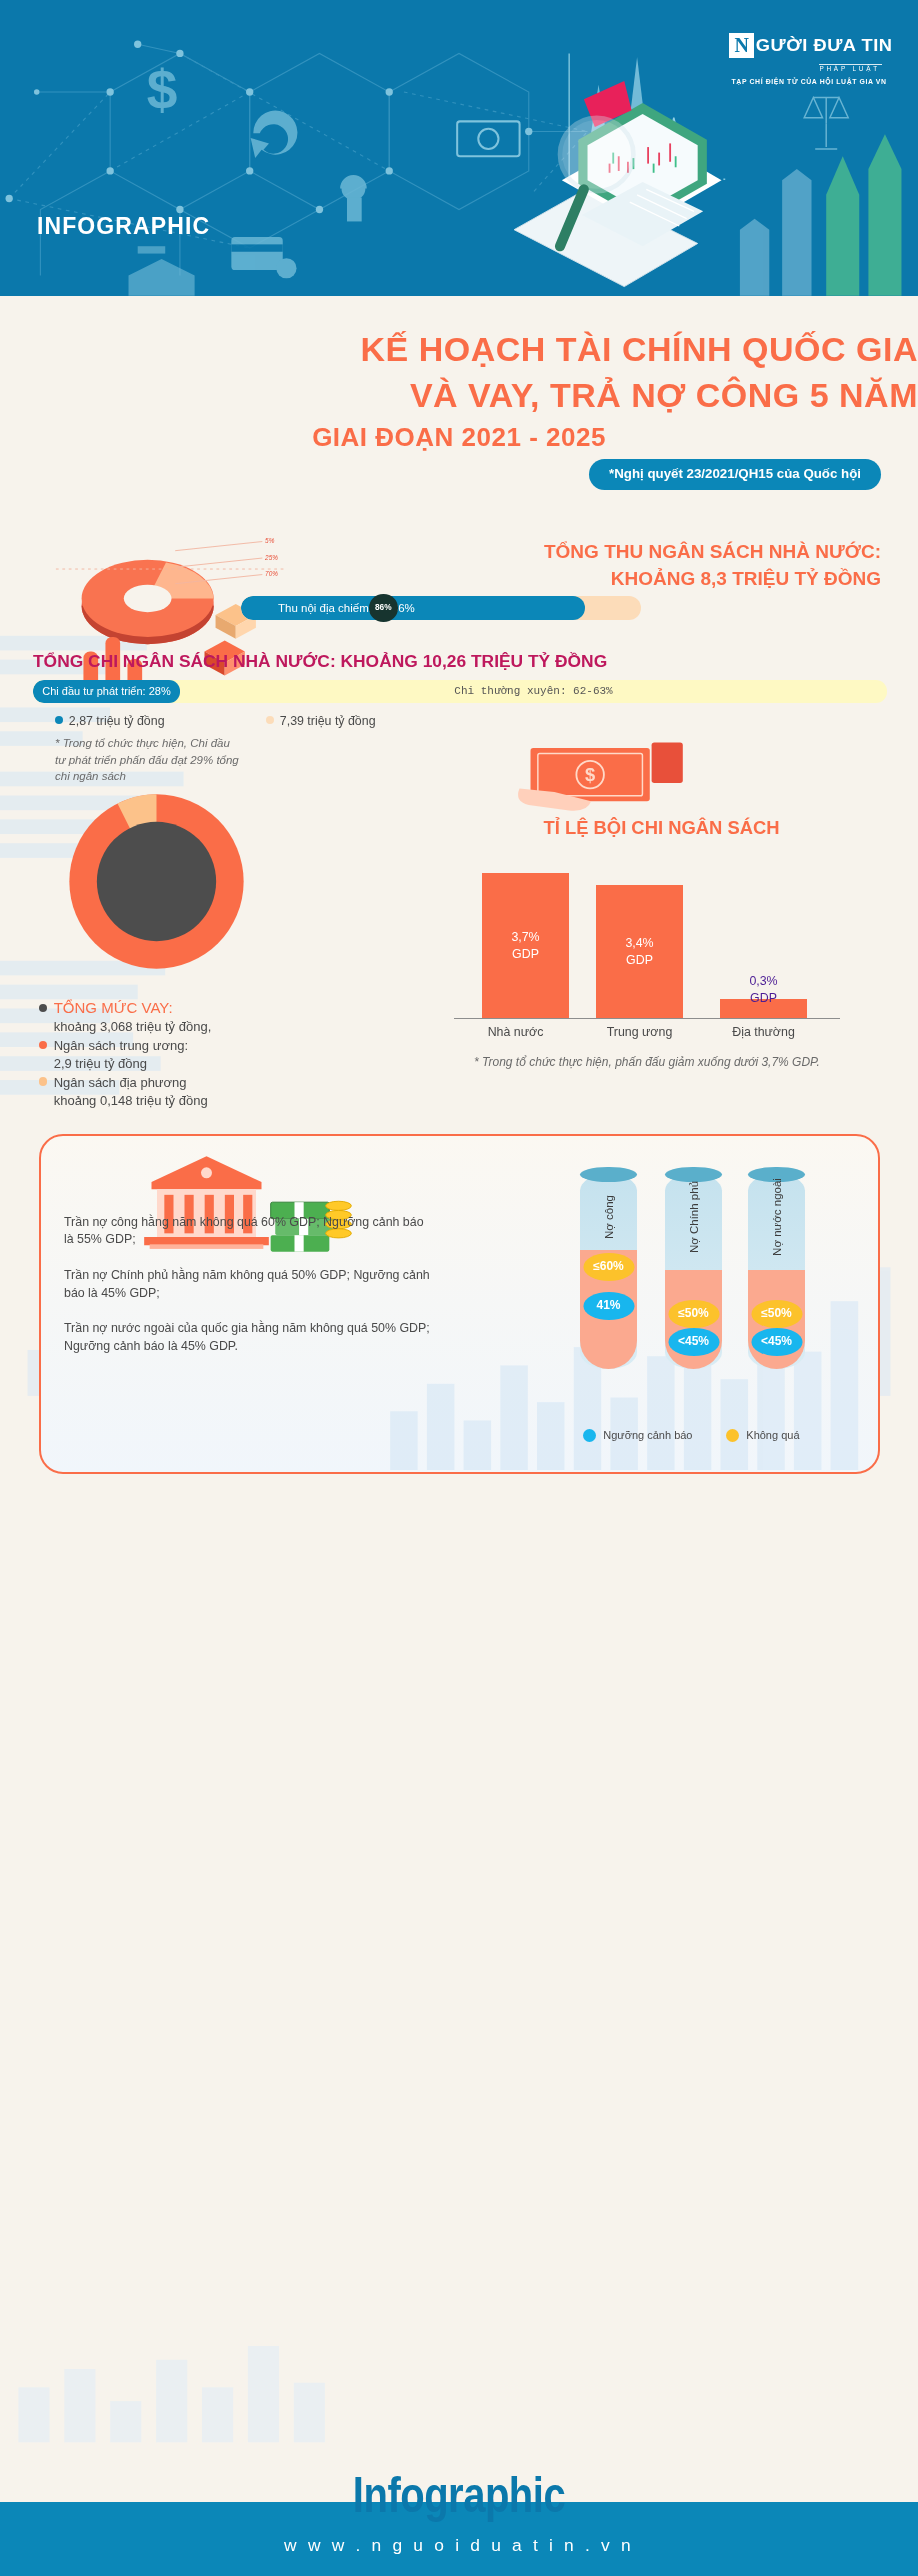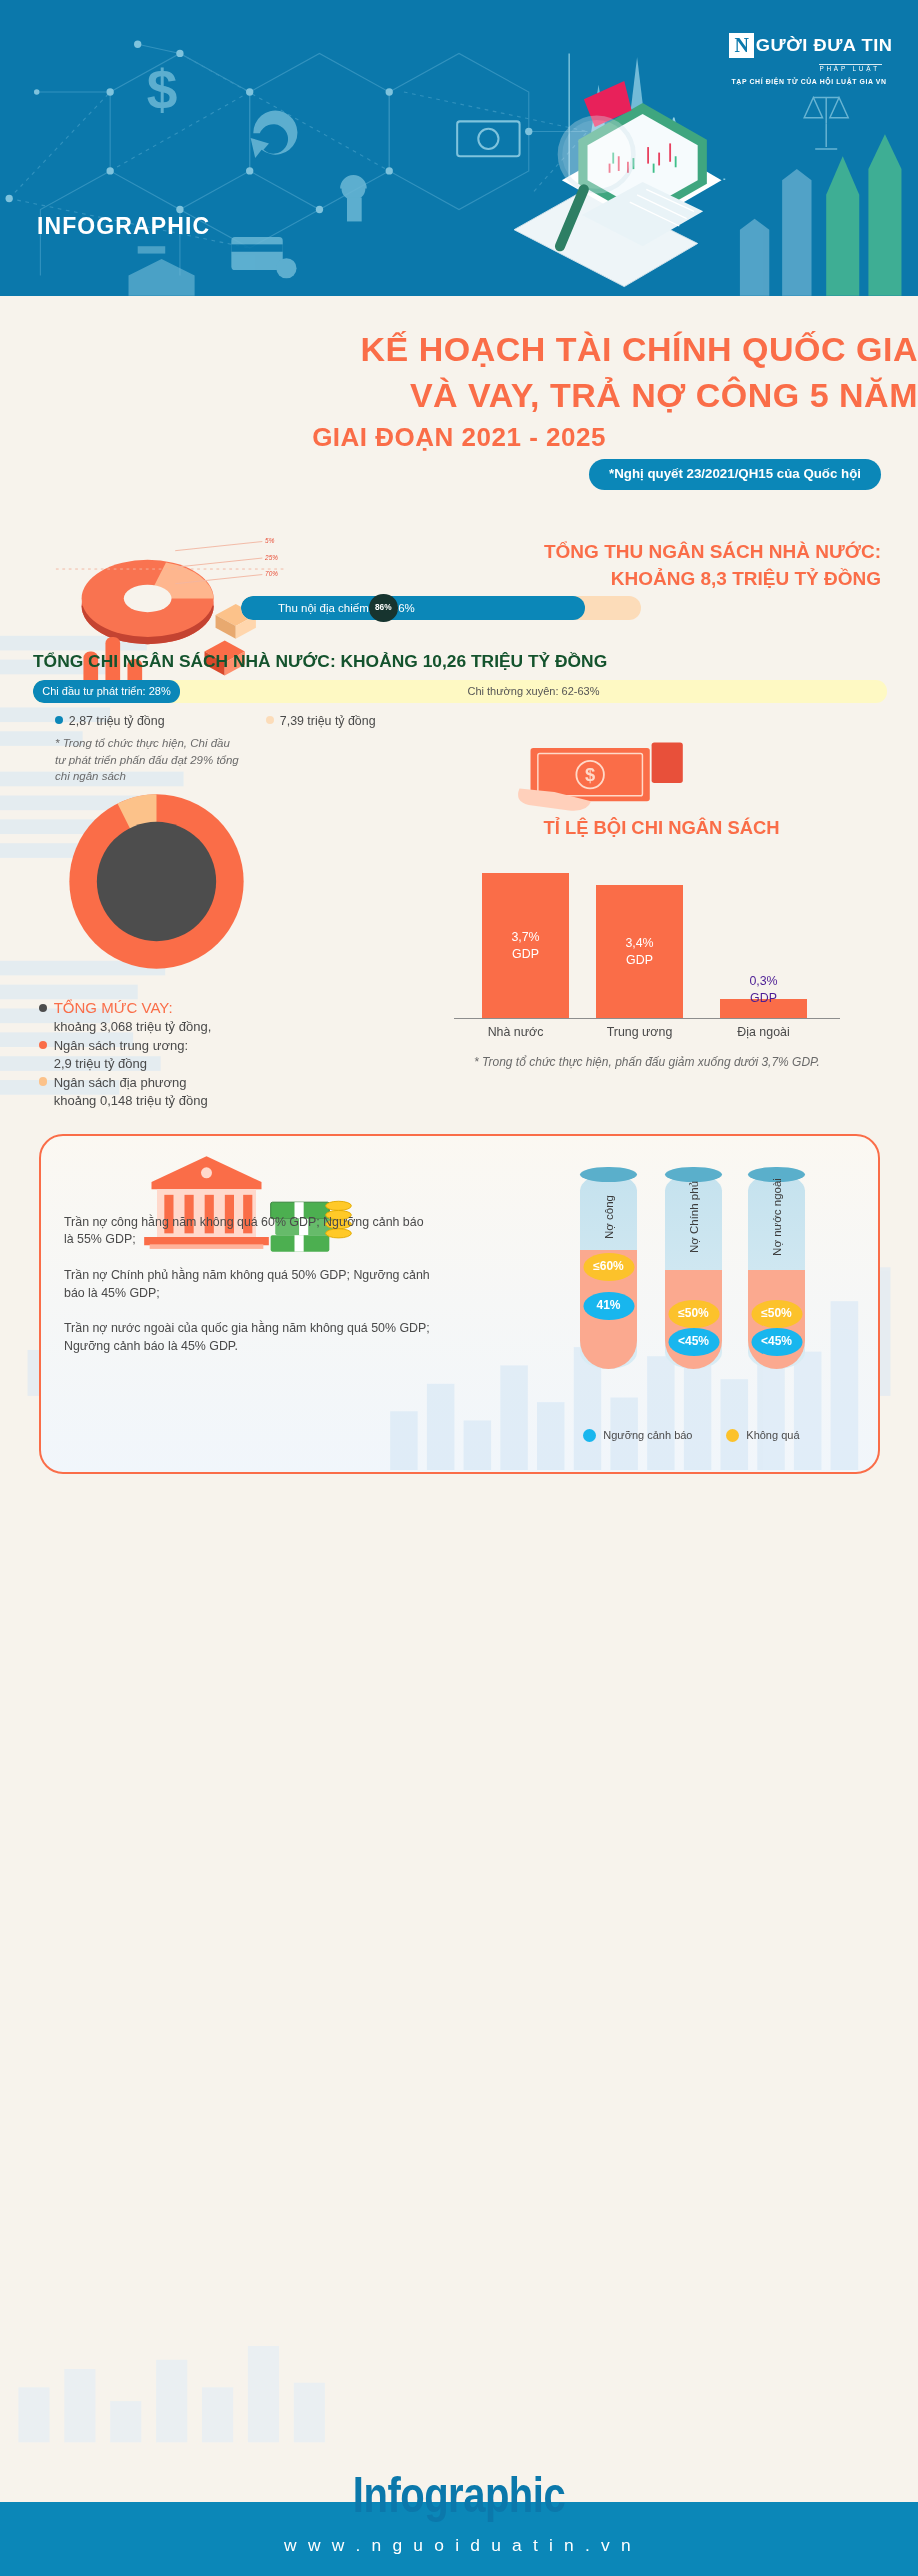--- a/index.html
+++ b/index.html
@@ -77,34 +77,34 @@
   }
   .rev-knob {
     position: absolute; left: 369px; top: 594px;
     width: 28.5px; height: 27.6px; border-radius: 50%; background: #17342f;
     color: #fff; font-size: 8.3px; font-weight: bold; text-align: center; line-height: 27.6px;
   }
 
   
   .exp-title {
     position: absolute; left: 33px; top: 651px;
-    color: #14532d; font-size: 17.4px; font-weight: bold;
+    color: #be185d; font-size: 17.4px; font-weight: bold;
   }
   .exp-bar {
     position: absolute; left: 33px; top: 680px; width: 854px; height: 23px;
     background: #fef9c3; border-radius: 11px; overflow: hidden;
   }
   .exp-seg-a {
     position: absolute; left:0; top:0; height: 100%; width: 147px;
     background: #0b87b8; border-radius: 11px;
     color: #fff; font-size: 11px; line-height: 23px; text-align: center;
   }
   .exp-seg-b {
     position: absolute; left: 147px; top: 0; height: 100%; width: 707px;
-    color: #555; font-size: 11px; line-height: 23px; text-align: center;
+    color: #555; font-size: 11px; line-height: 23px; text-align: center; font-family: Liberation Mono, monospace;
   }
   .exp-legend { position: absolute; top: 714px; font-size: 12.4px; color: #4a4a4a; }
   .exp-legend .dot {
     display:inline-block; width: 8.3px; height: 8.3px; border-radius: 50%;
     margin-right: 5.5px; vertical-align: 0.9px;
   }
   .exp-note {
     position: absolute; left: 55px; top: 735px; width: 184px;
     font-size: 11.5px; font-style: italic; color: #6a6a6a; line-height: 16.5px;
   }
@@ -473,21 +473,21 @@
     <span>3,4%<br>GDP</span>
   </div>
   <div class="def-bar" style="left:266px;height:18.4px">
     <span style="color:#4c1d95;top:-26px;transform:none">0,3%<br>GDP</span>
   </div>
   <div class="def-axis"></div>
 </div>
 <div class="def-xlabels">
   <div class="def-xlabel" style="left:11px">Nhà nước</div>
   <div class="def-xlabel" style="left:135px">Trung ương</div>
-  <div class="def-xlabel" style="left:259px">Địa ngoài</div>
+  <div class="def-xlabel" style="left:259px">Địa thường</div>
 </div>
 <div class="def-note">* Trong tổ chức thực hiện, phấn đấu giảm xuống dưới 3,7% GDP.</div>
 
 <div class="debt-box">
   <svg style="position:absolute;left:0;top:0;width:836px;height:334px" viewBox="0 0 910 364" width="836" height="334">
     <g fill="#cfe4f5" opacity=".5">
       <rect x="380" y="300" width="30" height="64"></rect>
       <rect x="420" y="270" width="30" height="94"></rect>
       <rect x="460" y="310" width="30" height="54"></rect>
       <rect x="500" y="250" width="30" height="114"></rect>

